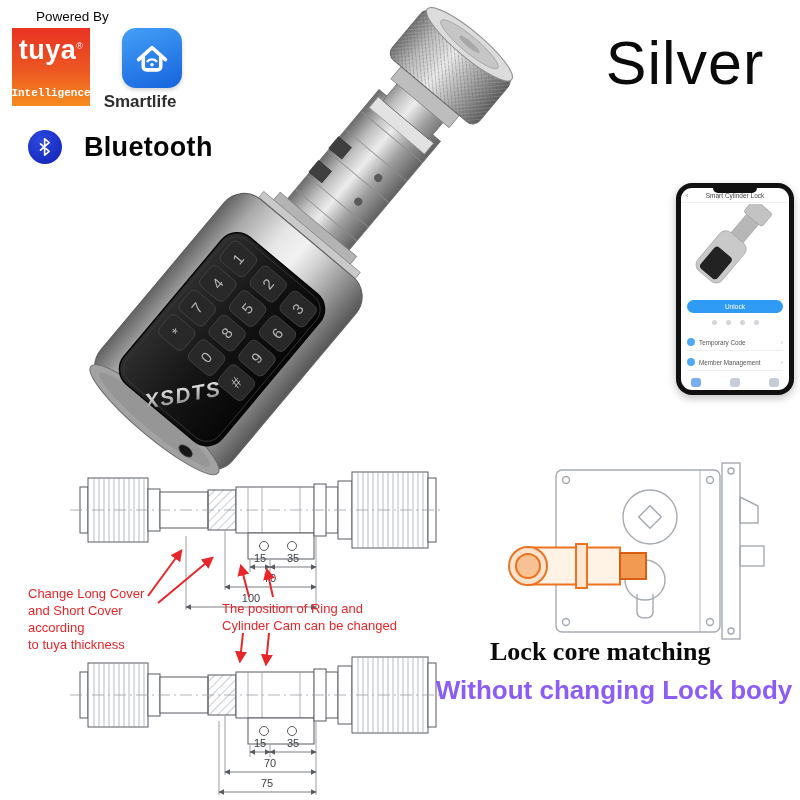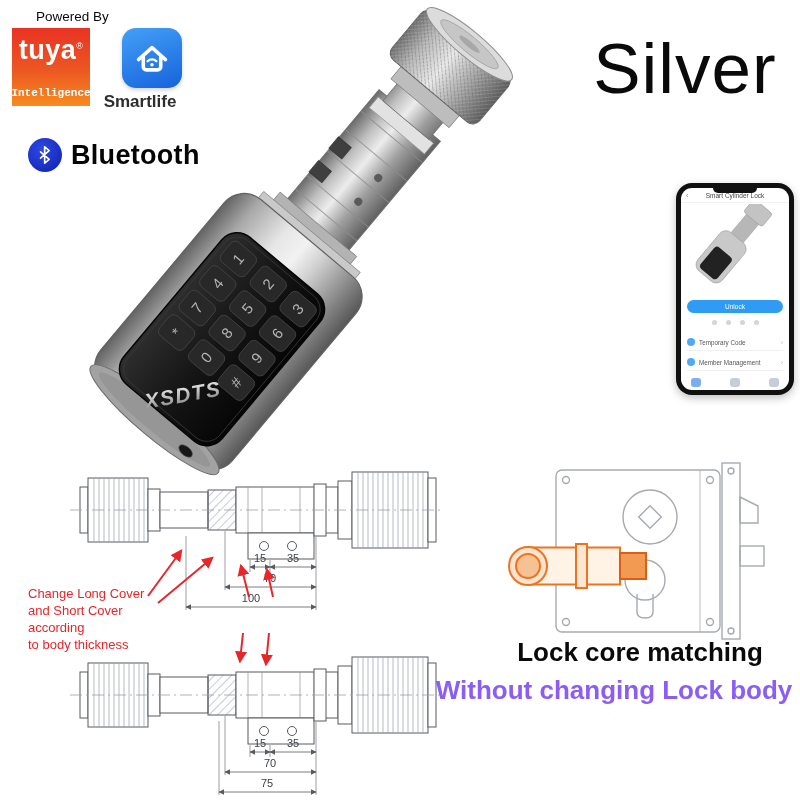--- a/index.html
+++ b/index.html
@@ -16,29 +16,29 @@
   .tuya-name { color:#fff; font-weight:800; font-size:27px; line-height:1; letter-spacing:.5px; }
   .tuya-name sup { font-size:9px; font-weight:400; }
   .tuya-tag { color:#fff; font-size:11px; font-weight:700; line-height:1.2; margin-top:16px; }
   .tuya-tag.first { margin-top:23px;font-family:Liberation Mono, monospace; }
   .sl-tile { left:122px; top:28px; width:60px; height:60px; border-radius:14px;
              background:linear-gradient(160deg,#44a0f6 0%, #1663dd 100%);
              display:flex; align-items:center; justify-content:center;
              box-shadow:0 2px 4px rgba(0,0,0,.18); }
   .sl-label { left:100px; top:92px; width:80px; text-align:center; font-size:17px;
               font-weight:600; color:#2e2e2e; }
-  .bt-row { left:28px; top:130px; display:flex; align-items:center; gap:9px;margin-top:8px; }
+  .bt-row { left:28px; top:130px; display:flex; align-items:center; gap:22px; }
   .bt-icon { width:34px; height:34px; border-radius:50%;
              background:radial-gradient(circle at 38% 32%, #2c49e0, #101fb4); 
              display:flex; align-items:center; justify-content:center; }
   .bt-label { font-size:27px; font-weight:700; color:#050505; letter-spacing:.3px; }
 
   
   .silver-title { left:585px; top:28px; width:200px; text-align:center;
-                  font-size:71px; color:#0a0a0a; letter-spacing:1px; }
+                  font-size:61px; color:#0a0a0a; letter-spacing:1px; }
 
   
   .product-svg { left:70px; top:0; }
   .tech-svg { left:0; top:0; }
   .tech-svg text, .product-svg text { font-family:"Liberation Sans", sans-serif; }
   .dim-label { font-size:11px; fill:#3c4043; }
 
   
   .phone { left:676px; top:183px; width:118px; height:212px; background:#101010;
            border-radius:16px; padding:5px; box-shadow:0 3px 8px rgba(0,0,0,.25); }
@@ -64,22 +64,22 @@
   .chevron { margin-left:auto; color:#bbb; font-size:7px; }
   .phone-nav { position:absolute; bottom:3px; left:10px; right:10px; display:flex;
                justify-content:space-between; align-items:center; }
   .phone-nav i { width:10px; height:9px; border-radius:3px; background:#c7cdd6; display:block; }
   .phone-nav i.active { background:#7aaef0; }
 
   
   .anno { color:#e8262a; font-size:13px; line-height:1.3; }
   .anno-left { left:28px; top:586px; }
   .anno-right { left:222px; top:601px; }
-  .footer-1 { left:490px; top:637px; width:300px; text-align:center; font-size:26px;
-              font-weight:800; color:#0a0a0a; }
+  .footer-1 { left:490px; top:637px; width:300px; font-size:26px;
+              font-weight:800; color:#0a0a0a;font-family:Liberation Serif, serif; }
   .footer-2 { left:428px; top:675px; width:372px; text-align:center; font-size:26px;
               font-weight:800; color:#8b5cf6; }
 </style>
 </head>
 <body>
 
 <div id="canvas">
 
   <div class="abs powered-by">Powered By</div>
 
@@ -347,19 +347,23 @@
       <rect x="620" y="553" width="26" height="26" fill="#f29a52" stroke="#d95f14"></rect>
       <circle cx="528" cy="566" r="19" fill="#fbe3cd"></circle>
       <circle cx="528" cy="566" r="12" fill="#f6c193"></circle>
     </g>
   </svg>
 
   <div class="abs anno anno-left">
     <div>Change Long Cover</div>
     <div>and Short Cover</div>
     <div>according</div>
-    <div>to body thickness</div>
+    <div>to tuya thickness</div>
+  </div>
+  <div class="abs anno anno-right">
+    <div>The position of Ring and</div>
+    <div>Cylinder Cam can be changed</div>
   </div>
 
   <div class="abs footer-1">Lock core matching</div>
   <div class="abs footer-2">Without changing Lock body</div>
 
 </div>
 
 </body></html>

